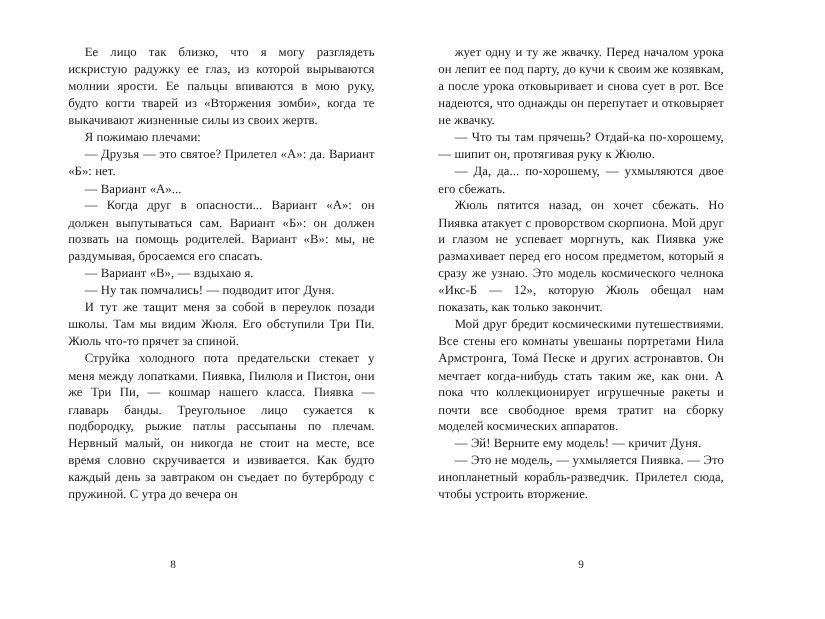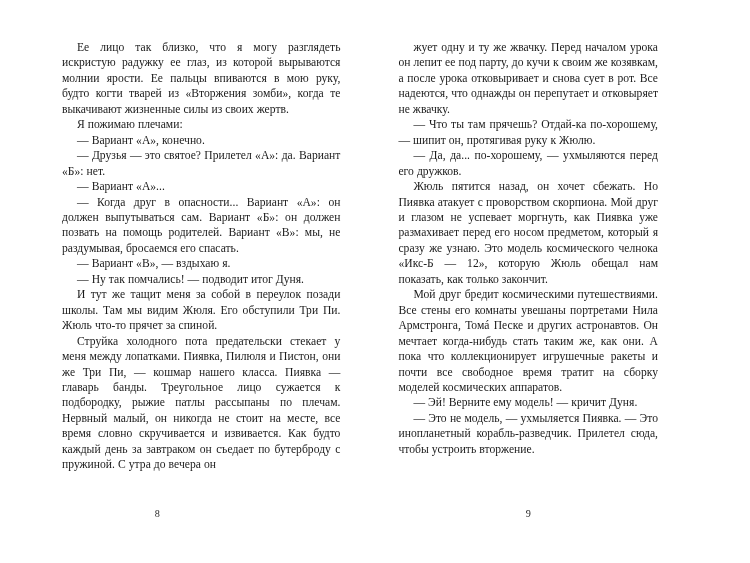--- a/index.html
+++ b/index.html
@@ -77,39 +77,38 @@
 </style>
 </head>
 <body>
 
 <div class="spread">
 
   <div class="page page-left">
     <div class="textblock">
       <p class="para">Ее лицо так близко, что я могу разглядеть искристую радужку ее глаз, из которой вырываются молнии ярости. Ее пальцы впиваются в мою руку, будто когти тварей из «Вторжения зомби», когда те выкачивают жизненные силы из своих жертв.</p>
       <p class="para">Я пожимаю плечами:</p>
-      <p class="para dialogue">— Вариант «А», конечно.</p>
       <p class="para dialogue">— Друзья — это святое? Прилетел «А»: да. Вариант «Б»: нет.</p>
       <p class="para dialogue">— Вариант «А»...</p>
       <p class="para dialogue">— Когда друг в опасности... Вариант «А»: он должен выпутываться сам. Вариант «Б»: он должен позвать на помощь родителей. Вариант «В»: мы, не раздумывая, бросаемся его спасать.</p>
       <p class="para dialogue">— Вариант «В», — вздыхаю я.</p>
       <p class="para dialogue">— Ну так помчались! — подводит итог Дуня.</p>
       <p class="para">И тут же тащит меня за собой в переулок позади школы. Там мы видим Жюля. Его обступили Три Пи. Жюль что-то прячет за спиной.</p>
       <p class="para">Струйка холодного пота предательски стекает у меня между лопатками. Пиявка, Пилюля и Пистон, они же Три Пи, — кошмар нашего класса. Пиявка — главарь банды. Треугольное лицо сужается к подбородку, рыжие патлы рассыпаны по плечам. Нервный малый, он никогда не стоит на месте, все время словно скручивается и извивается. Как будто каждый день за завтраком он съедает по бутерброду с пружиной. С утра до вечера он</p>
     </div>
     <div class="folio">8</div>
   </div>
 
   <div class="gutter"></div>
 
   <div class="page page-right">
     <div class="textblock">
       <p class="para">жует одну и ту же жвачку. Перед началом урока он лепит ее под парту, до кучи к своим же козявкам, а после урока отковыривает и снова сует в рот. Все надеются, что однажды он перепутает и отковыряет не жвачку.</p>
       <p class="para dialogue">— Что ты там прячешь? Отдай-ка по-хорошему, — шипит он, протягивая руку к Жюлю.</p>
-      <p class="para dialogue">— Да, да... по-хорошему, — ухмыляются перед его дружков.</p>
+      <p class="para dialogue">— Да, да... по-хорошему, — ухмыляются двое его сбежать.</p>
       <p class="para">Жюль пятится назад, он хочет сбежать. Но Пиявка атакует с проворством скорпиона. Мой друг и глазом не успевает моргнуть, как Пиявка уже размахивает перед его носом предметом, который я сразу же узнаю. Это модель космического челнока «Икс-Б — 12», которую Жюль обещал нам показать, как только закончит.</p>
       <p class="para">Мой друг бредит космическими путешествиями. Все стены его комнаты увешаны портретами Нила Армстронга, Томá Песке и других астронавтов. Он мечтает когда-нибудь стать таким же, как они. А пока что коллекционирует игрушечные ракеты и почти все свободное время тратит на сборку моделей космических аппаратов.</p>
       <p class="para dialogue">— Эй! Верните ему модель! — кричит Дуня.</p>
       <p class="para dialogue">— Это не модель, — ухмыляется Пиявка. — Это инопланетный корабль-разведчик. Прилетел сюда, чтобы устроить вторжение.</p>
     </div>
     <div class="folio">9</div>
   </div>
 
 </div>
 

